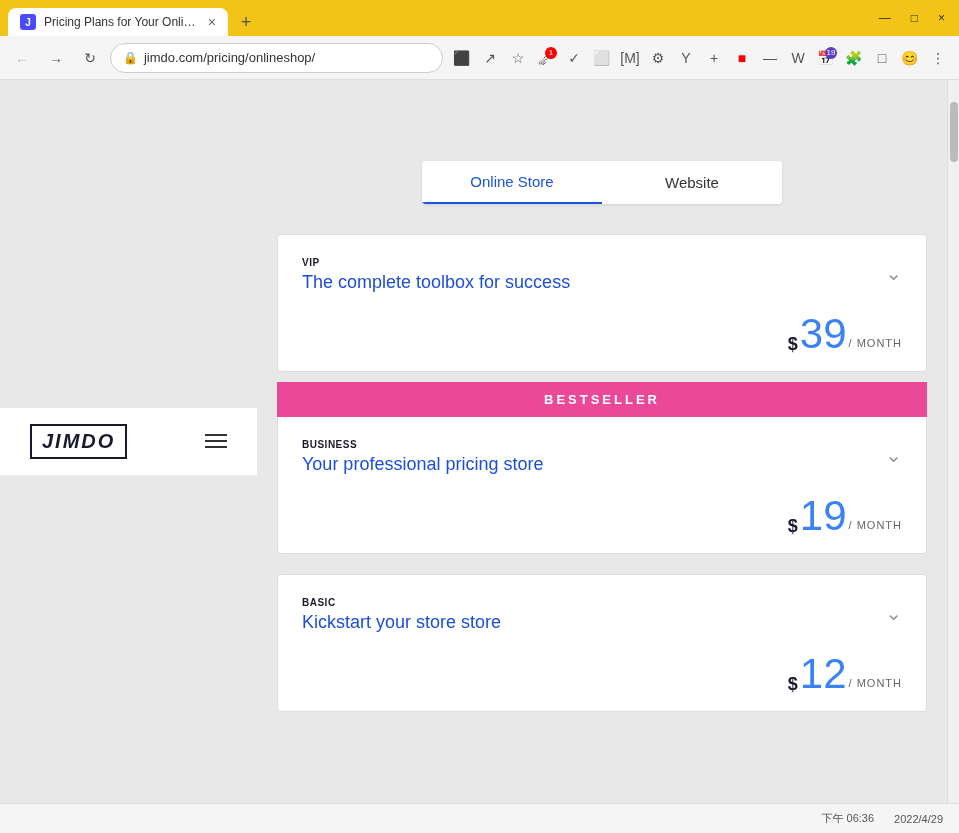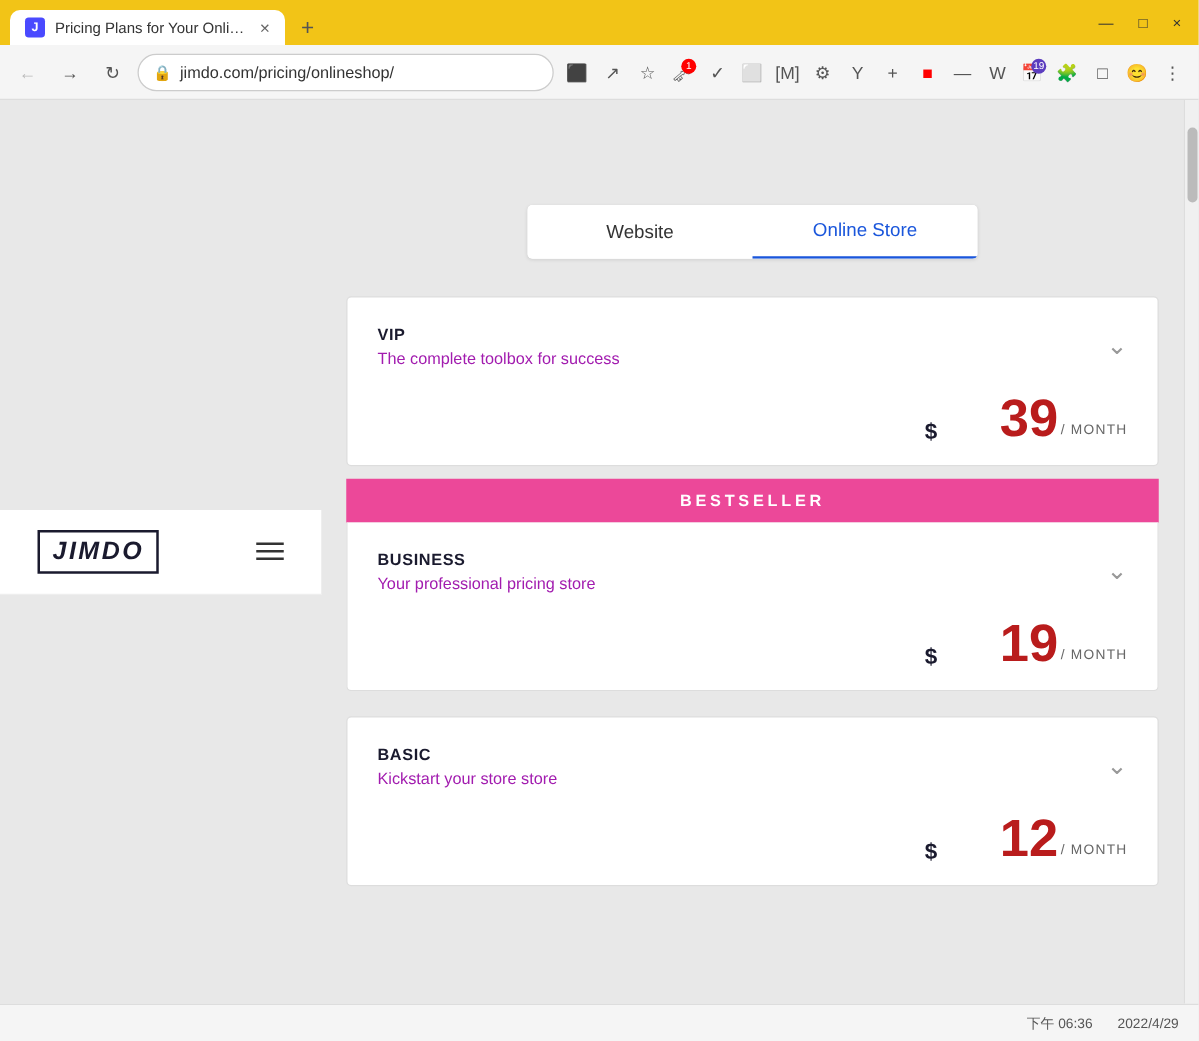--- a/index.html
+++ b/index.html
@@ -218,40 +218,40 @@
     }
 
     .plan-card-inner {
       display: flex;
       justify-content: space-between;
       align-items: flex-start;
     }
 
     .plan-info { flex: 1; }
     .plan-name {
-      font-size: 13px;
+      font-size: 10px;
       font-weight: 700;
       color: #1a1a2e;
       letter-spacing: 0.5px;
       margin-bottom: 4px;
     }
     .plan-tagline {
-      font-size: 13px;
-      color: #a21caf;
+      font-size: 18px;
+      color: #1d4ed8;
     }
 
     .plan-price-area {
       display: flex;
       align-items: flex-end;
       margin-top: 20px;
       justify-content: flex-end;
       gap: 2px;
     }
     .price-dollar { font-size: 18px; color: #1a1a2e; font-weight: 600; }
-    .price-amount { font-size: 42px; font-weight: 700; color: #b91c1c; line-height: 1; margin-left: 48px; }
+    .price-amount { font-size: 42px; font-weight: 400; color: #3b82f6; line-height: 1; }
     .price-period { font-size: 11px; color: #666; letter-spacing: 1px; margin-bottom: 6px; }
 
     .chevron-icon {
       font-size: 20px;
       color: #999;
       cursor: pointer;
       margin-top: 4px;
     }
 
     
@@ -357,22 +357,22 @@
         <div class="hamburger">
           <div class="hamburger-line"></div>
           <div class="hamburger-line"></div>
           <div class="hamburger-line"></div>
         </div>
       </div>
 
       <div class="pricing-section">
 
         <div class="tab-switcher">
+          <button class="plan-tab active">Online Store</button>
           <button class="plan-tab">Website</button>
-          <button class="plan-tab active">Online Store</button>
         </div>
 
         <div class="plans-container">
 
           <div class="plan-card">
             <div class="plan-card-inner">
               <div class="plan-info">
                 <div class="plan-name">VIP</div>
                 <div class="plan-tagline">The complete toolbox for success</div>
               </div>

